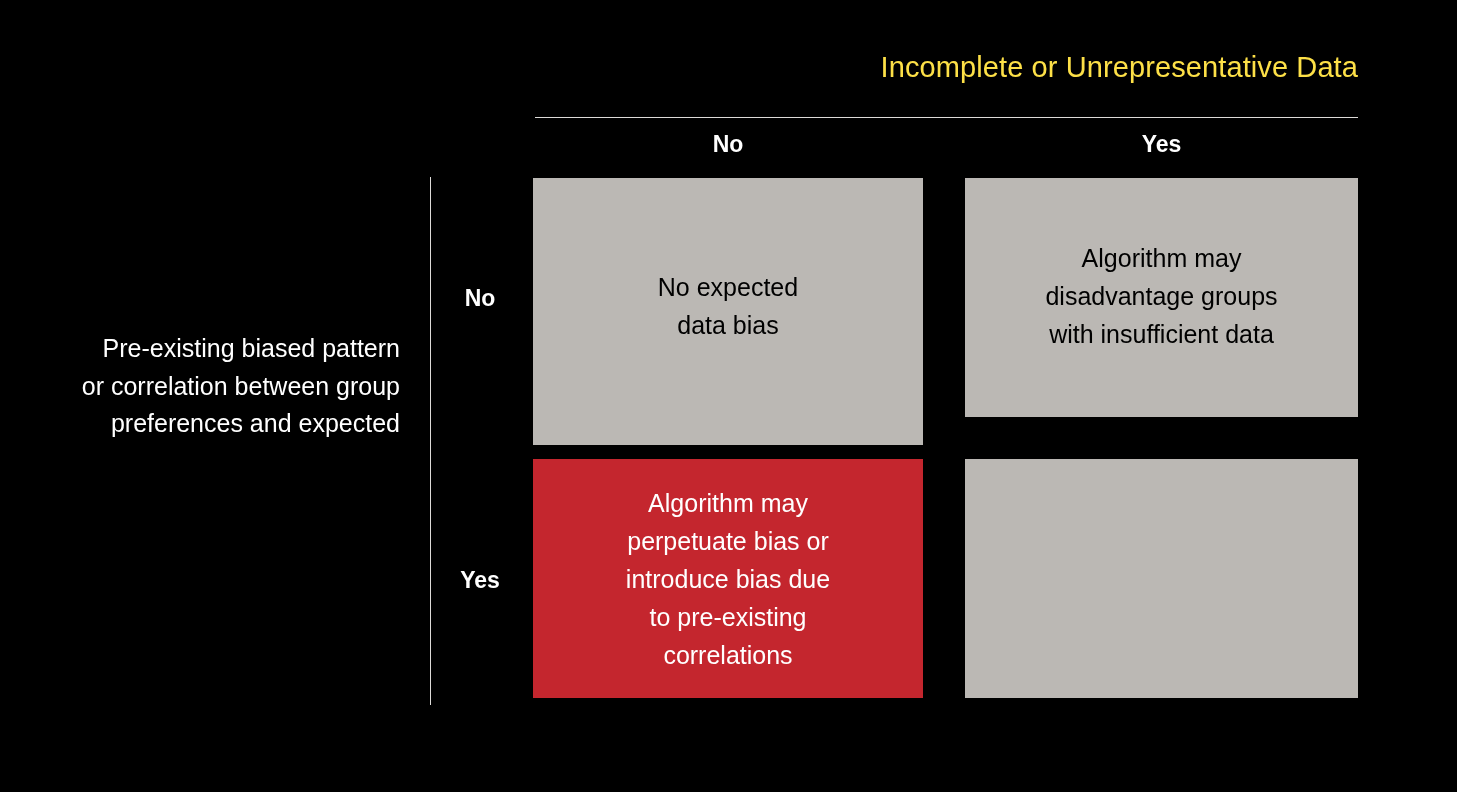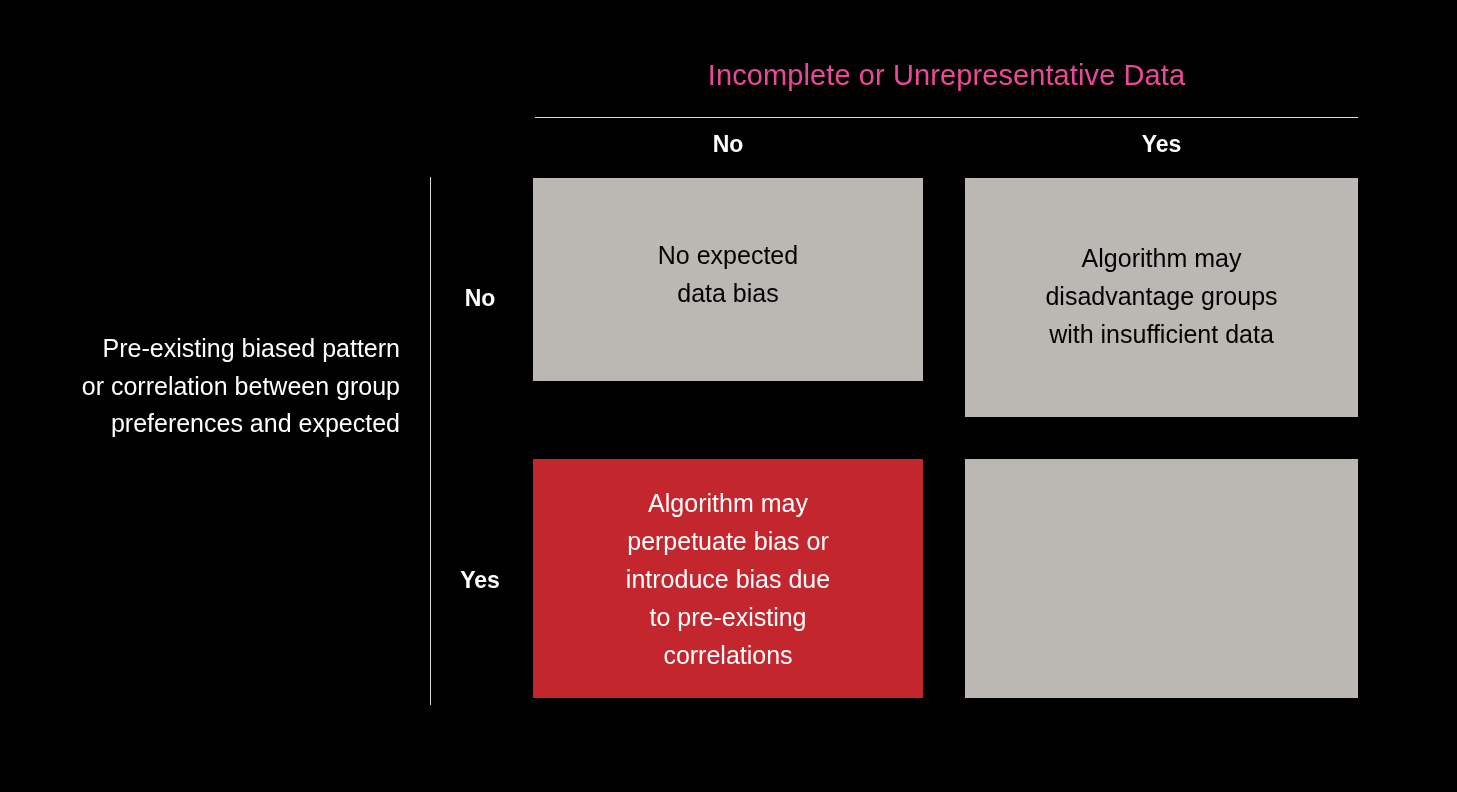--- a/index.html
+++ b/index.html
@@ -22,24 +22,24 @@
     left: 0;
     top: 0;
     width: 1457px;
     height: 792px;
   }
 
   
   .col-axis-title {
     position: absolute;
     left: 535px;
-    top: 58px;
+    top: 50px;
     width: 823px;
-    text-align: center;
-    color: #ec4899;
+    text-align: right;
+    color: #fde047;
     font-size: 29px;
     font-weight: 400;
     letter-spacing: 0.1px;
     line-height: 1.2;
     white-space: nowrap;
   }
 
   .col-axis-rule {
     position: absolute;
     left: 535px;
@@ -108,21 +108,21 @@
     padding: 0 26px;
   }
   .cell .cell-text {
     text-align: center;
     font-size: 25px;
     font-weight: 400;
     line-height: 1.52;
     white-space: pre-line;
   }
 
-  .cell.r0c0 { left: 533px; top: 178px; width: 390px; height: 203px; }
+  .cell.r0c0 { left: 533px; top: 178px; width: 390px; height: 267px; }
   .cell.r0c1 { left: 965px; top: 178px; width: 393px; height: 239px; }
   .cell.r1c0 { left: 533px; top: 459px; width: 390px; height: 239px; }
   .cell.r1c1 { left: 965px; top: 459px; width: 393px; height: 239px; }
 
   
   .cell.r0c0 .cell-text { transform: translateY(-6px); }
   .cell.r0c1 .cell-text { transform: translateY(-2px); }
 </style>
 </head>
 <body style="background: rgb(0, 0, 0);">

